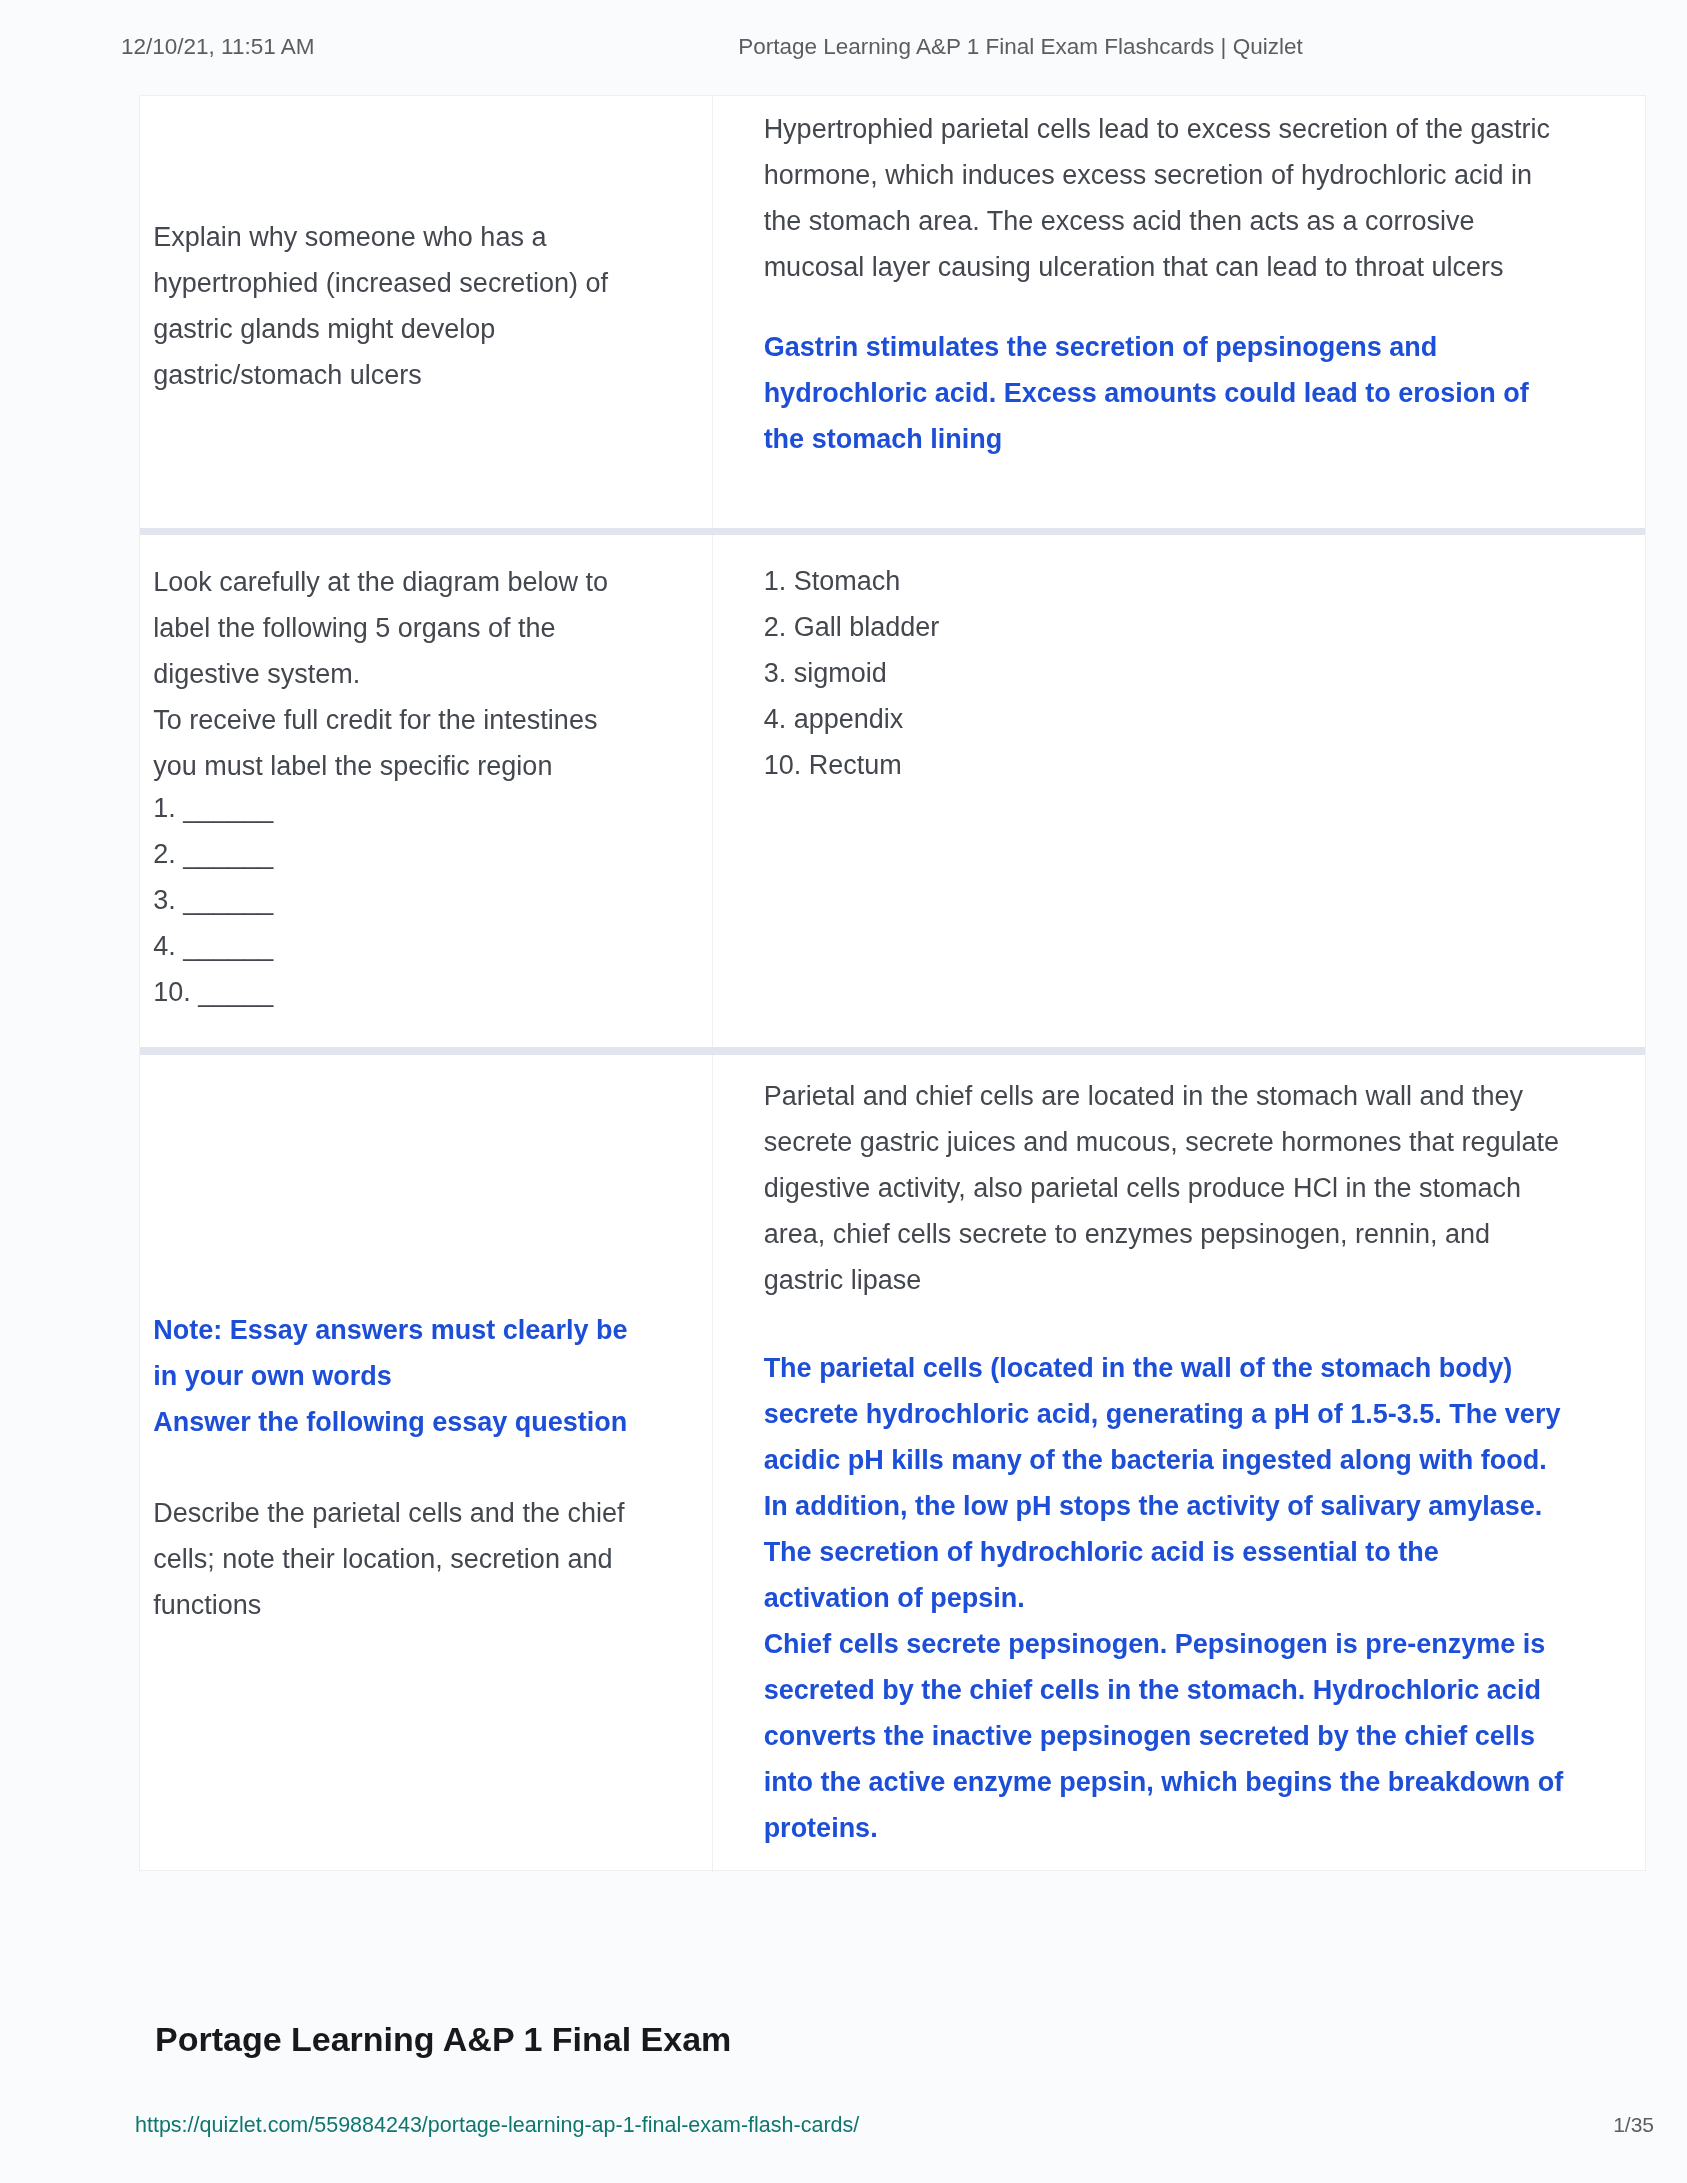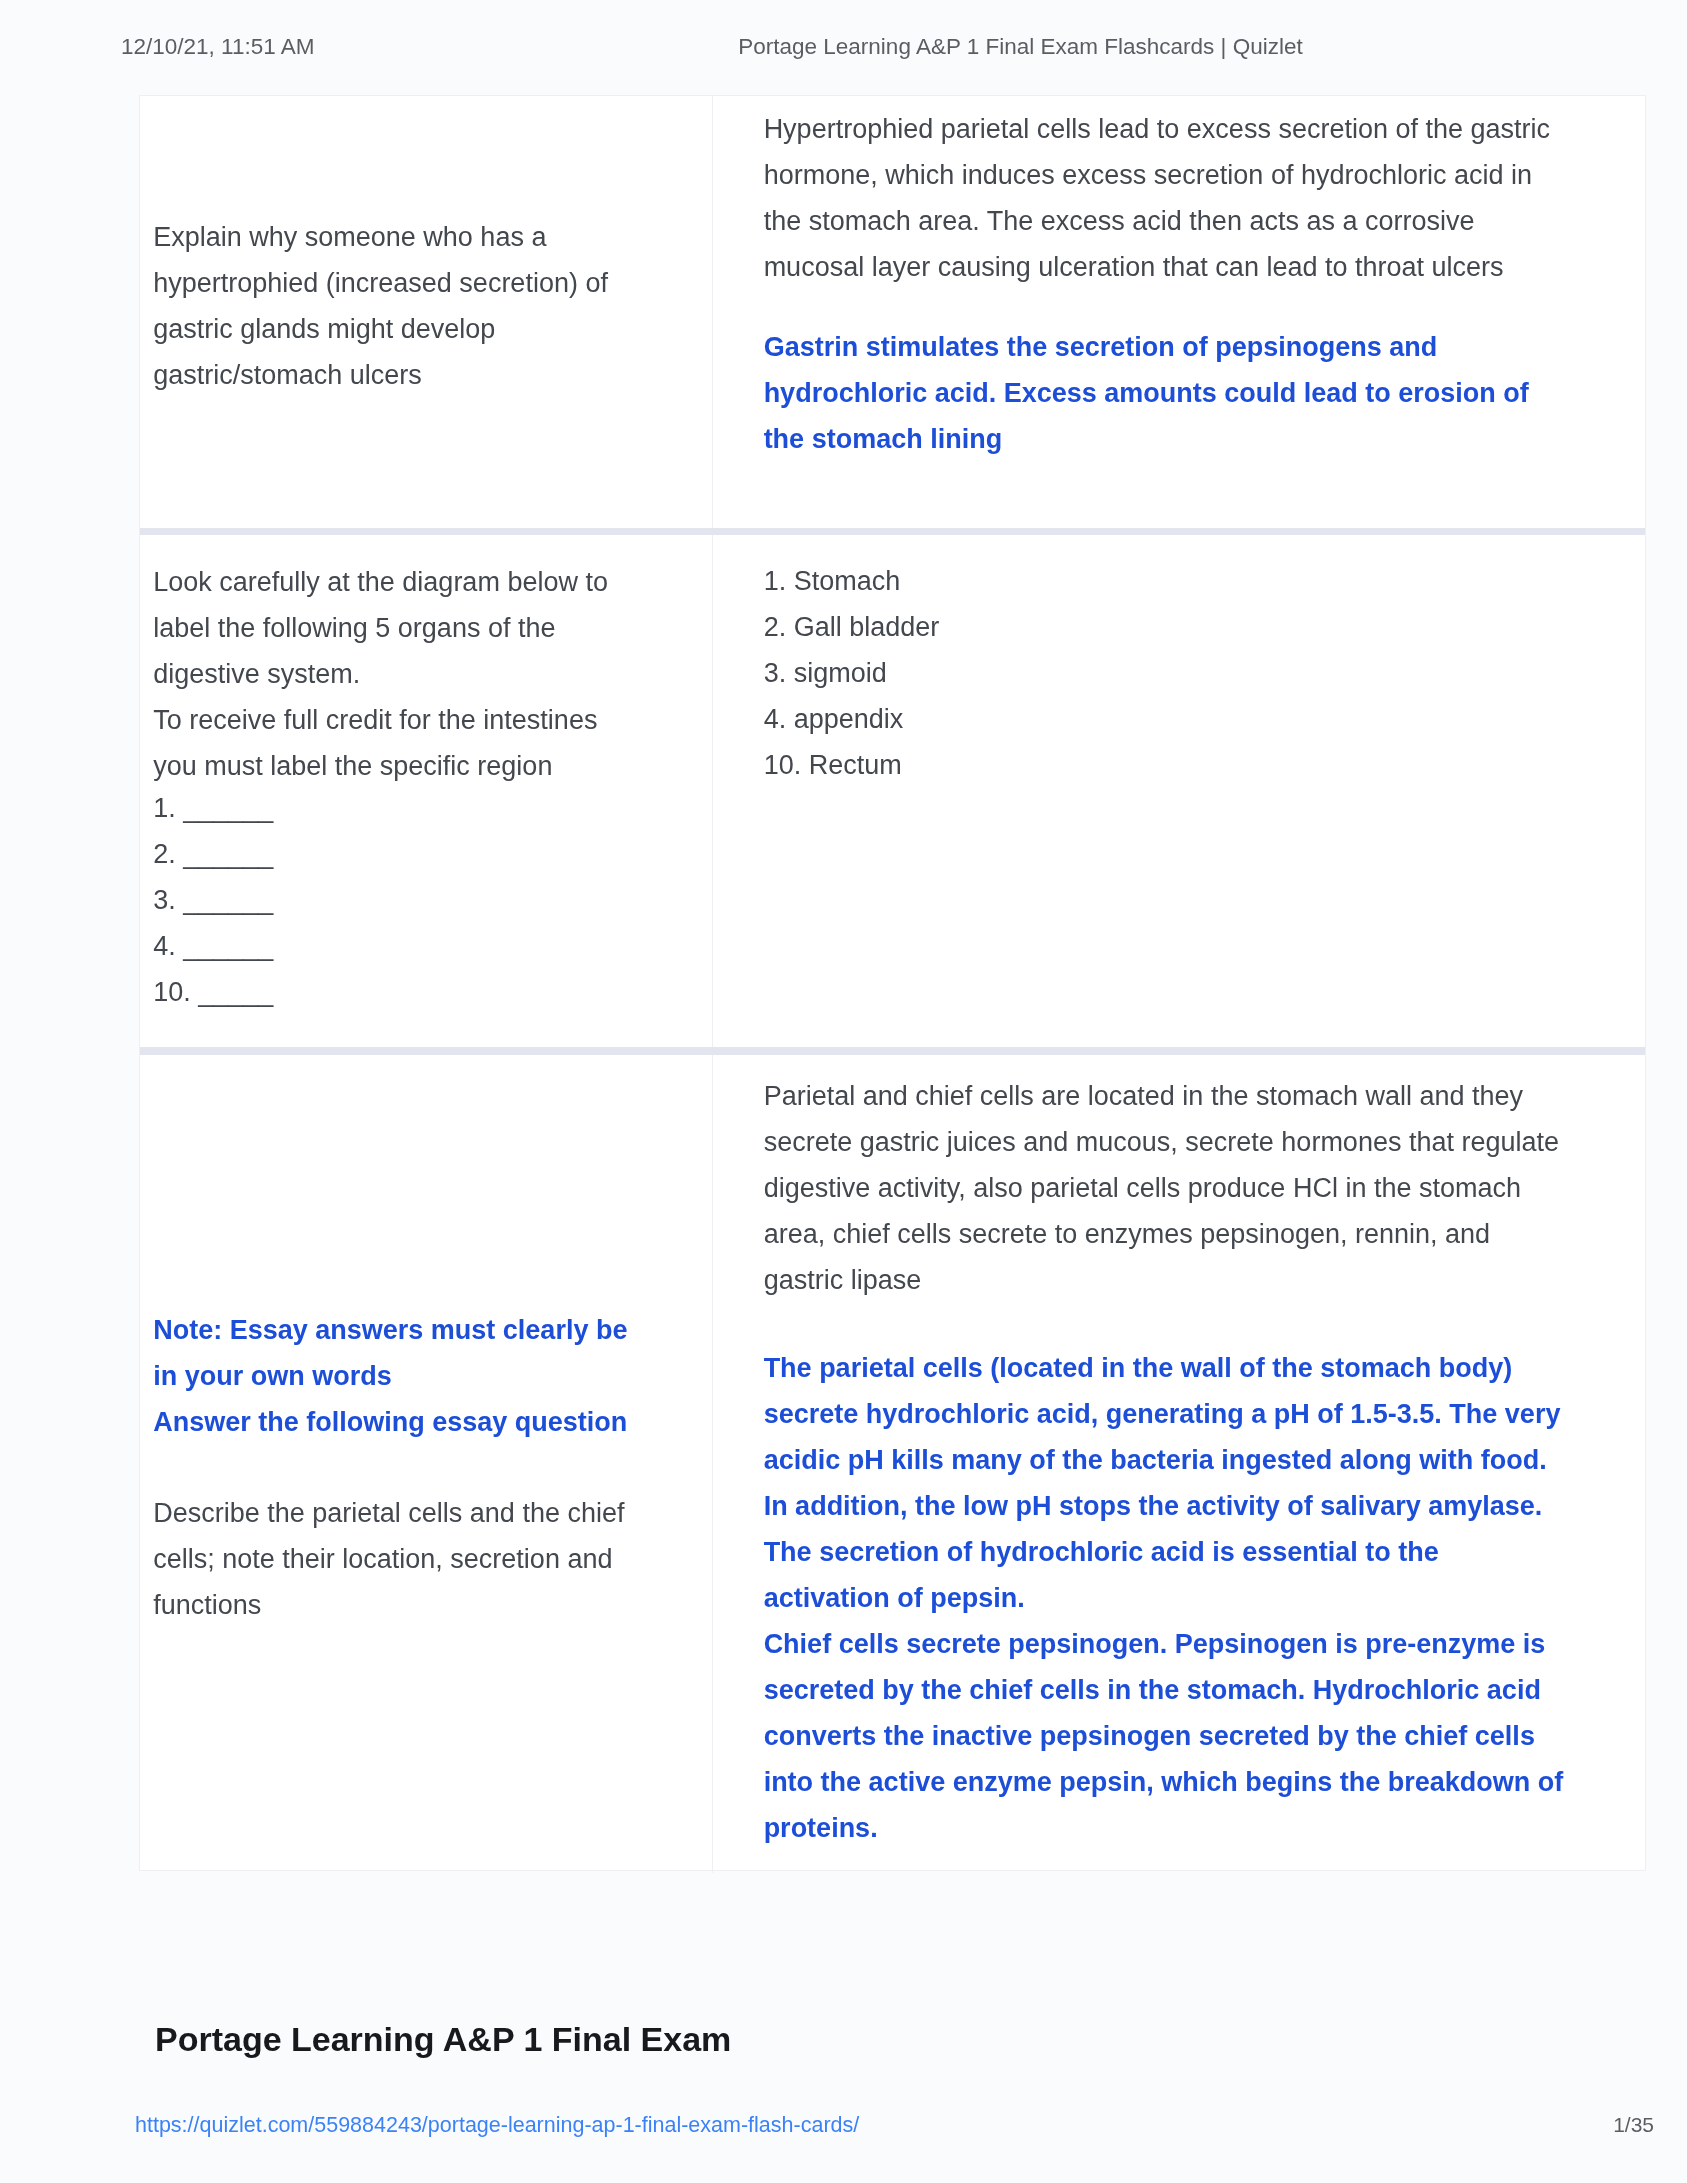--- a/index.html
+++ b/index.html
@@ -25,21 +25,21 @@
   .c1{width:573px;border-right:1.3px solid #edeff3;padding-left:13.2px;padding-right:70px;}
   .c2{width:933px;padding-left:51px;padding-right:80px;}
   .top{justify-content:flex-start;}
   .txt{font-size:27px;line-height:46px;color:#43474e;text-align:left;}
   .b{font-weight:700;color:#1d4ed8;}
   .nj{text-align:left;}
 
   
   .title{position:absolute;left:107px;top:2019px;font-size:34px;line-height:41px;
          font-weight:700;color:#17191d;white-space:nowrap;}
-  .foot{position:absolute;left:87px;top:2113px;font-size:21.5px;color:#3b82f6;white-space:nowrap;}
+  .foot{position:absolute;left:87px;top:2113px;font-size:21.5px;color:#0f766e;white-space:nowrap;}
   .pg{position:absolute;right:81px;top:2113px;font-size:21px;color:#5a5d62;white-space:nowrap;}
 </style>
 </head>
 <body>
 
 <div class="page">
 
   <div class="hdr hdr-left">12/10/21, 11:51 AM</div>
   <div class="hdr hdr-center">Portage Learning A&amp;P 1 Final Exam Flashcards | Quizlet</div>
 

